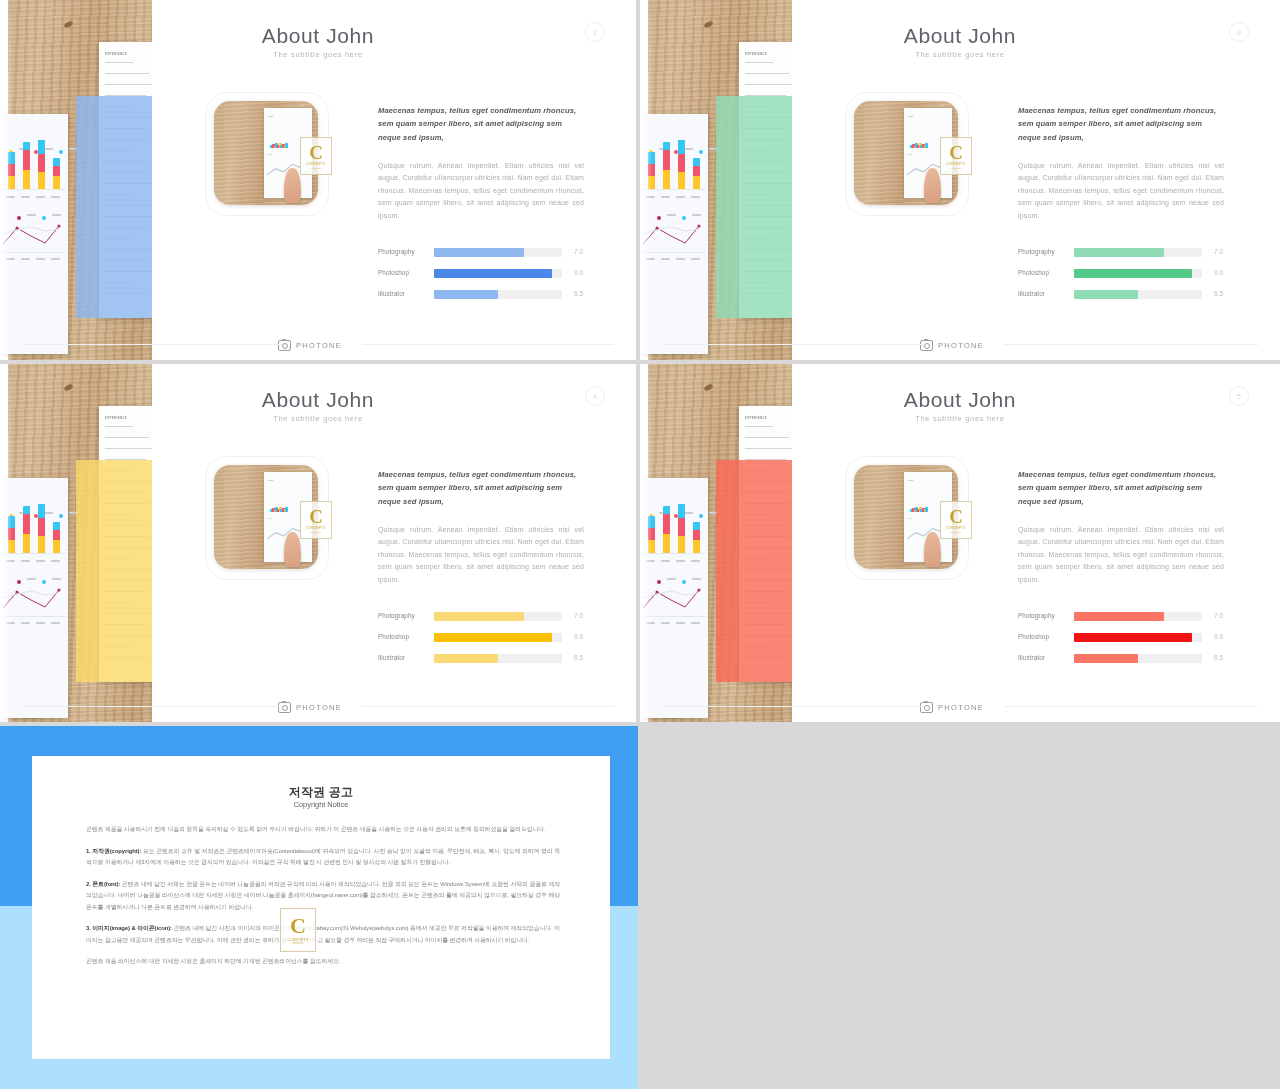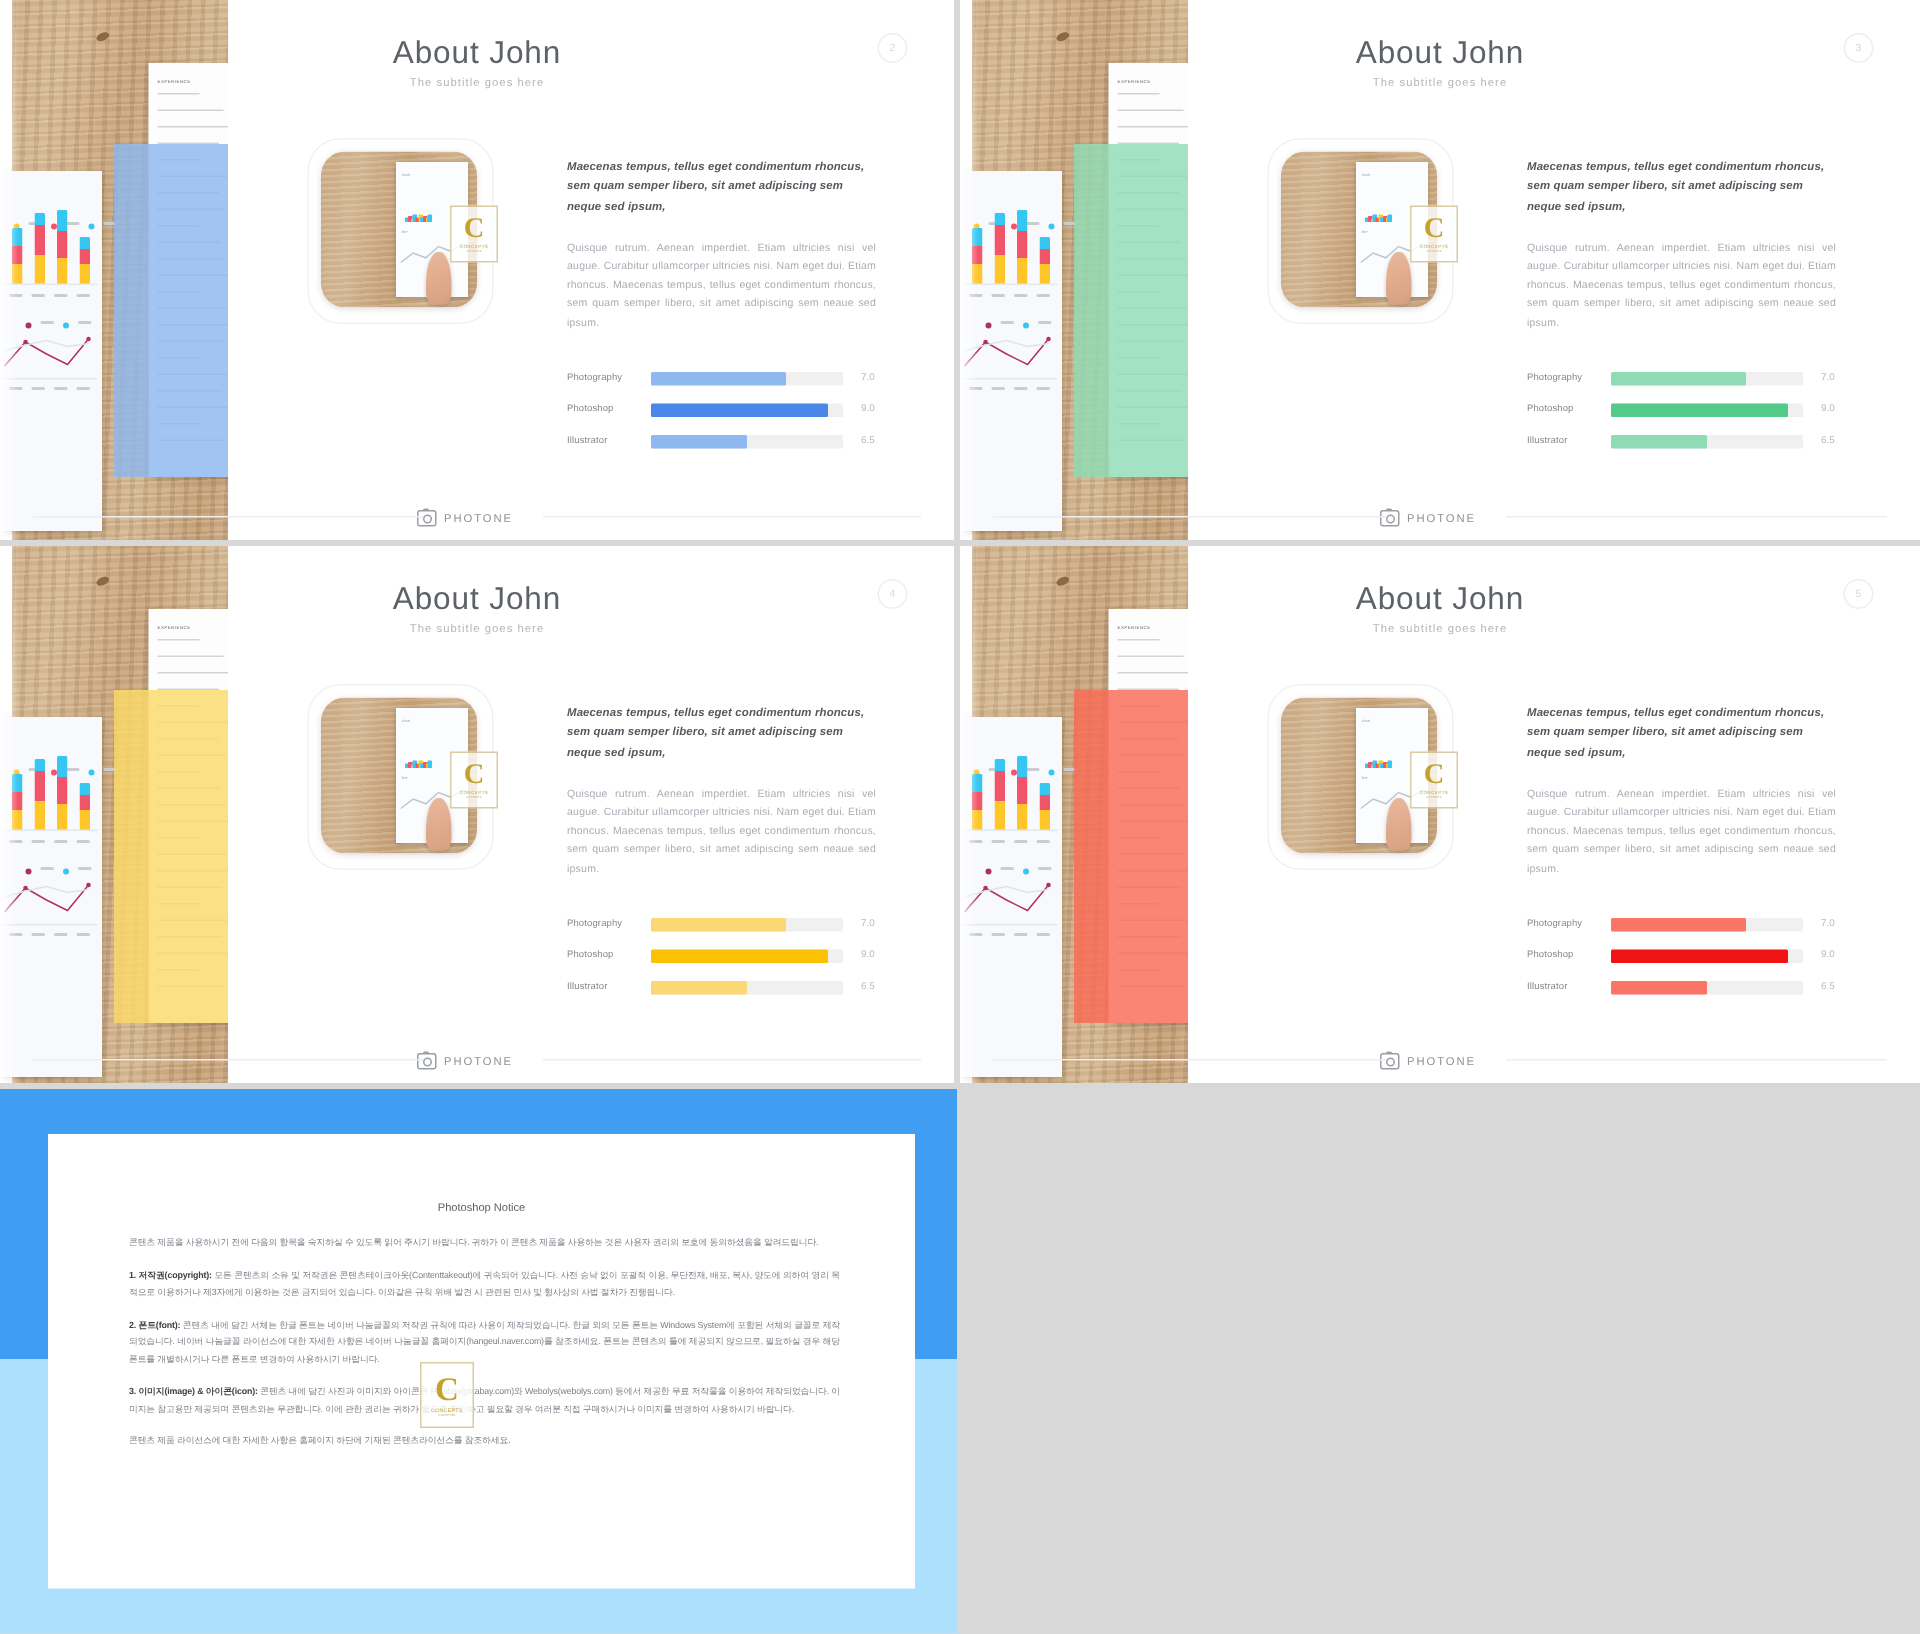--- a/index.html
+++ b/index.html
@@ -824,21 +824,22 @@
     </div>
     <div class="fline" style="left:22px;top:342px;width:262px;"></div>
     <div class="fline" style="left:364px;top:342px;width:254px;"></div>
   </div>
     </div>
 
   <div class="cslide">
     <div class="cframe-top"></div>
     <div class="cframe-bot"></div>
     <div class="cpaper">
-      <div class="csub">Photoshop Notice</div>
+      <div class="ctitle">저작권 공고</div>
+      <div class="csub">Copyright Notice</div>
       <div class="cbody" id="copyright-body">
           <div class="cpar">콘텐츠 제품을 사용하시기 전에 다음의 항목을 숙지하실 수 있도록 읽어 주시기 바랍니다. 귀하가 이 콘텐츠 제품을 사용하는 것은 사용자 권리의 보호에 동의하셨음을 알려드립니다.</div>
           <div class="cpar"><b>1. 저작권(copyright):</b> 모든 콘텐츠의 소유 및 저작권은 콘텐츠테이크아웃(Contenttakeout)에 귀속되어 있습니다. 사전 승낙 없이 포괄적 이용, 무단전재, 배포, 복사, 양도에 의하여 영리 목적으로 이용하거나 제3자에게 이용하는 것은 금지되어 있습니다. 이와같은 규칙 위배 발견 시 관련된 민사 및 형사상의 사법 절차가 진행됩니다.</div>
           <div class="cpar"><b>2. 폰트(font):</b> 콘텐츠 내에 담긴 서체는 한글 폰트는 네이버 나눔글꼴의 저작권 규칙에 따라 사용이 제작되었습니다. 한글 외의 모든 폰트는 Windows System에 포함된 서체의 글꼴로 제작되었습니다. 네이버 나눔글꼴 라이선스에 대한 자세한 사항은 네이버 나눔글꼴 홈페이지(hangeul.naver.com)를 참조하세요. 폰트는 콘텐츠의 틀에 제공되지 않으므로, 필요하실 경우 해당 폰트를 개별하시거나 다른 폰트로 변경하여 사용하시기 바랍니다.</div>
           <div class="cpar"><b>3. 이미지(image) &amp; 아이콘(icon):</b> 콘텐츠 내에 담긴 사진과 이미지와 아이콘은 Pixabay(pixabay.com)와 Webolys(webolys.com) 등에서 제공한 무료 저작물을 이용하여 제작되었습니다. 이미지는 참고용만 제공되며 콘텐츠와는 무관합니다. 이에 관한 권리는 귀하가 별도로 확인하고 필요할 경우 여러분 직접 구매하시거나 이미지를 변경하여 사용하시기 바랍니다.</div>
           <div class="cpar">콘텐츠 제품 라이선스에 대한 자세한 사항은 홈페이지 하단에 기재된 콘텐츠라이선스를 참조하세요.</div>
         </div>
       <div class="cwmark">
         <div class="wmark" style="left:0;top:0;width:34px;height:42px;">
           <div class="c" style="font-size:22px;">C</div>

